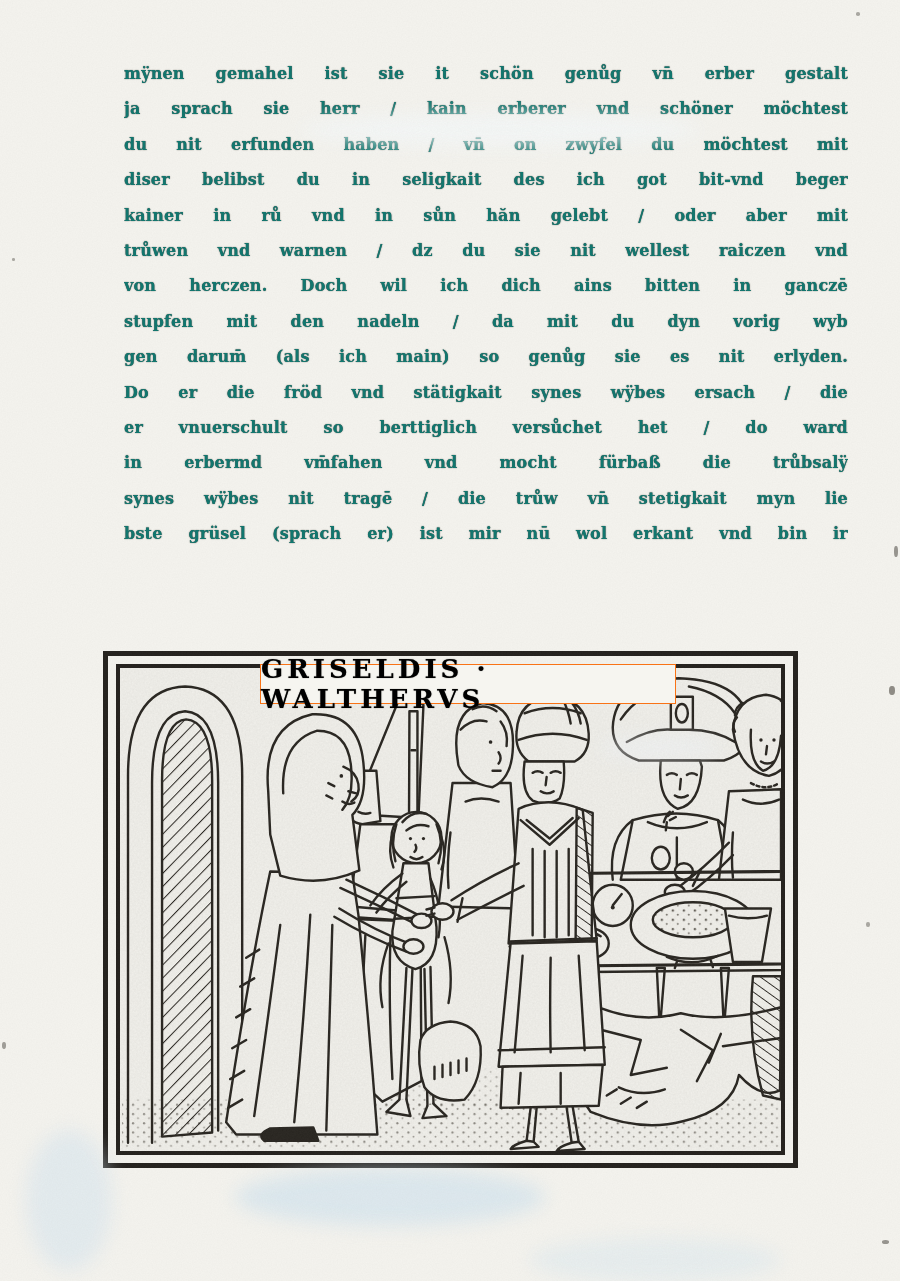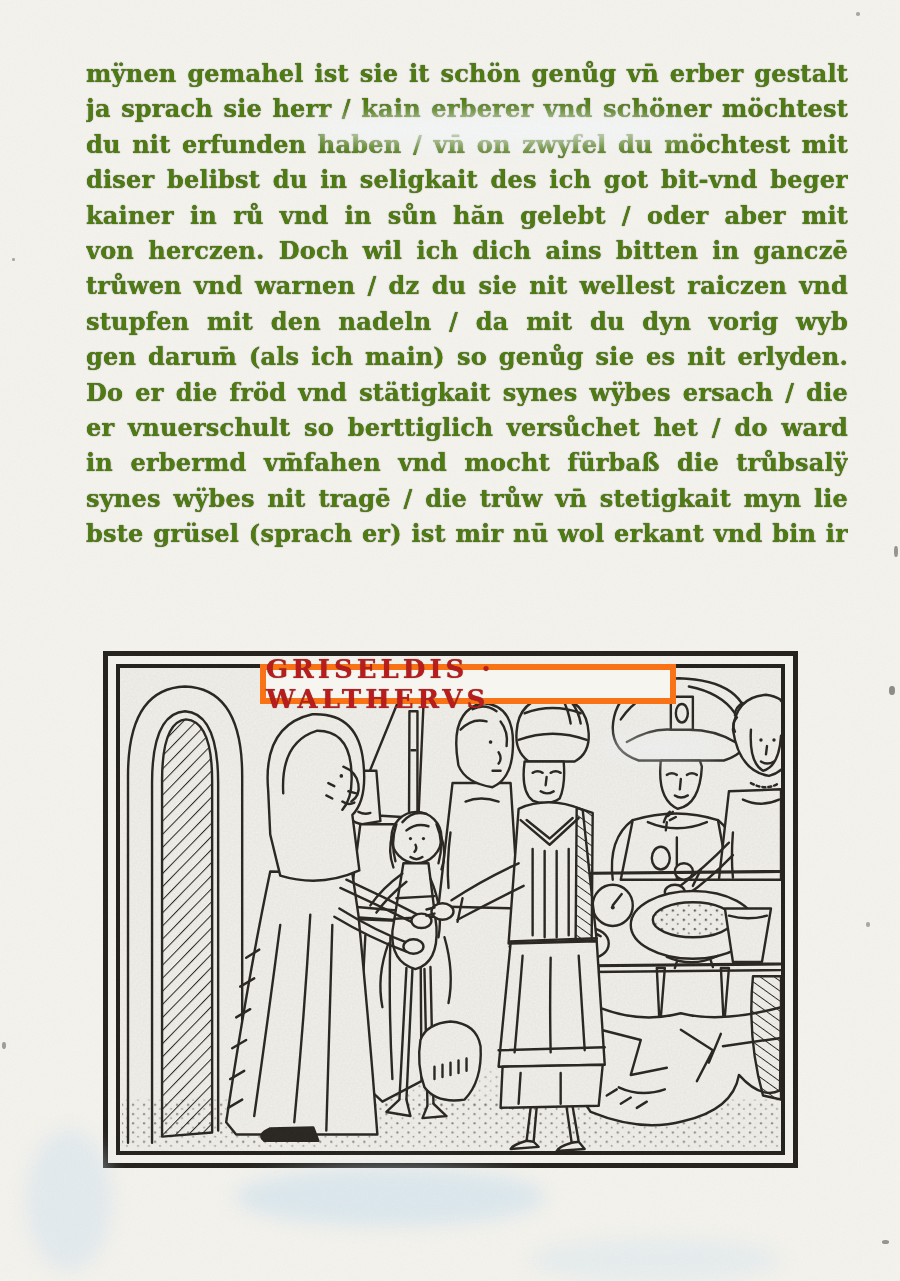--- a/index.html
+++ b/index.html
@@ -5,39 +5,40 @@
   html,body{margin:0;padding:0;background:#e9e8e4;}
   .page{
     position:relative;width:900px;height:1281px;overflow:hidden;
     background:#f5f4ef;
     font-family:"DejaVu Serif", serif;
   }
   
   .textblock{position:absolute;left:86px;top:56px;width:762px;}
   .tline{
     height:35.4px;line-height:35.4px;overflow:hidden;white-space:nowrap;
-    font-size:24px;font-weight:bold;color:#4d7c0f;
+    font-size:16px;font-weight:bold;color:#0f766e;
     text-align:justify;text-align-last:justify;
     text-shadow:0 0 0.8px rgba(40,36,30,.85), 0 0 2px rgba(40,36,30,.18);
     letter-spacing:.2px;
+    margin-left:38px;
   }
   
   .woodcut{
     position:absolute;left:103px;top:651px;width:695px;height:517px;
     border:5px solid #24211d;background:#f4f3ee;box-sizing:border-box;
   }
   .woodcut-inner{
     position:absolute;left:8px;top:8px;right:8px;bottom:8px;
     border:4px solid #24211d;
   }
   .banner{
     position:absolute;left:140px;top:-4px;width:416px;height:40px;z-index:4;
-    border:6px solid #f97316;background:#f6f5f0;box-sizing:border-box;
+    border:1px solid #f97316;background:#f6f5f0;box-sizing:border-box;
     display:flex;align-items:center;justify-content:center;
-    font-size:26px;font-weight:bold;letter-spacing:4px;color:#b91c1c;
+    font-size:26px;font-weight:bold;letter-spacing:4px;color:#000000;
     text-shadow:0 0 1px rgba(30,28,24,.7);
   }
   .scene-wrap{position:absolute;left:0;top:0;right:0;bottom:0;overflow:hidden;}
   .scene-wrap svg{display:block;width:100%;height:100%;}
   
   .smudge{position:absolute;border-radius:50%;filter:blur(9px);pointer-events:none;}
   .sm1{left:235px;top:1168px;width:310px;height:58px;background:rgba(203,224,238,.55);}
   .sm2{left:26px;top:1130px;width:86px;height:140px;background:rgba(208,227,240,.45);}
   .sm3{left:530px;top:1238px;width:250px;height:44px;background:rgba(212,229,241,.40);}
   .sm4{left:300px;top:114px;width:400px;height:32px;background:rgba(244,248,250,.75);}
@@ -56,22 +57,22 @@
 <body>
 
 <div class="page">
 
   <div class="textblock">
     <div class="tline">mÿnen gemahel ist sie it schön genůg vn̄ erber gestalt</div>
     <div class="tline">ja sprach sie herr / kain erberer vnd schöner möchtest</div>
     <div class="tline">du nit erfunden haben / vn̄ on zwyfel du möchtest mit</div>
     <div class="tline">diser belibst du in seligkait des ich got bit-vnd beger</div>
     <div class="tline">kainer in rů vnd in sůn hăn gelebt / oder aber mit</div>
+    <div class="tline">trůwen vnd warnen / dz du sie nit wellest raiczen vnd</div>
     <div class="tline">von herczen. Doch wil ich dich ains bitten in ganczē</div>
-    <div class="tline">trůwen vnd warnen / dz du sie nit wellest raiczen vnd</div>
     <div class="tline">stupfen mit den nadeln / da mit du dyn vorig wyb</div>
     <div class="tline">gen darum̄ (als ich main) so genůg sie es nit erlyden.</div>
     <div class="tline">Do er die fröd vnd stätigkait synes wÿbes ersach / die</div>
     <div class="tline">er vnuerschult so berttiglich versůchet het / do ward</div>
     <div class="tline">in erbermd vm̄fahen vnd mocht fürbaß die trůbsalÿ</div>
     <div class="tline">synes wÿbes nit tragē / die trůw vn̄ stetigkait myn lie</div>
     <div class="tline">bste grüsel (sprach er) ist mir nū wol erkant vnd bin ir</div>
   </div>
 
   <div class="woodcut">

